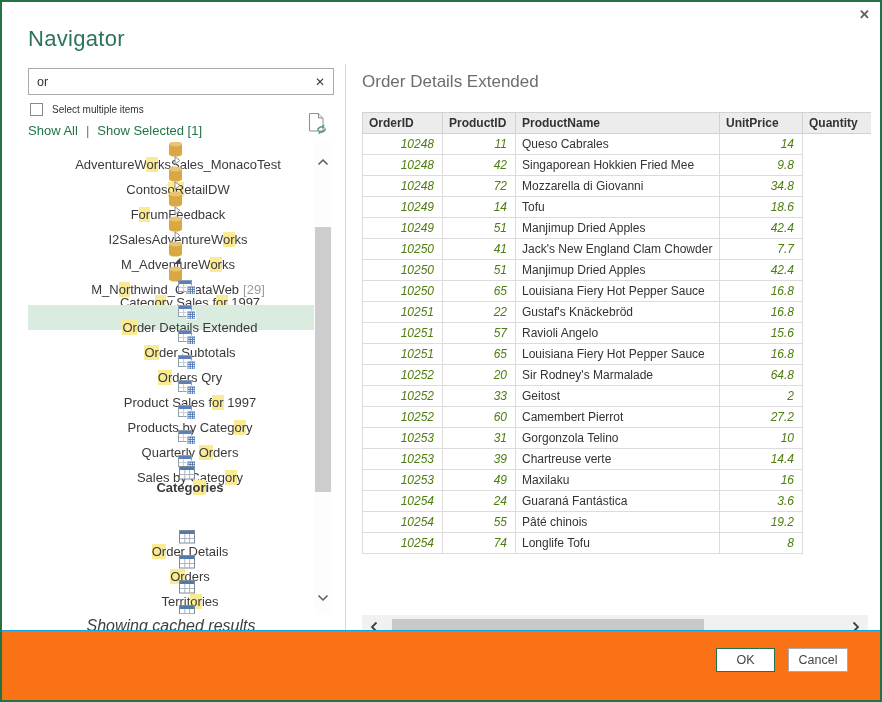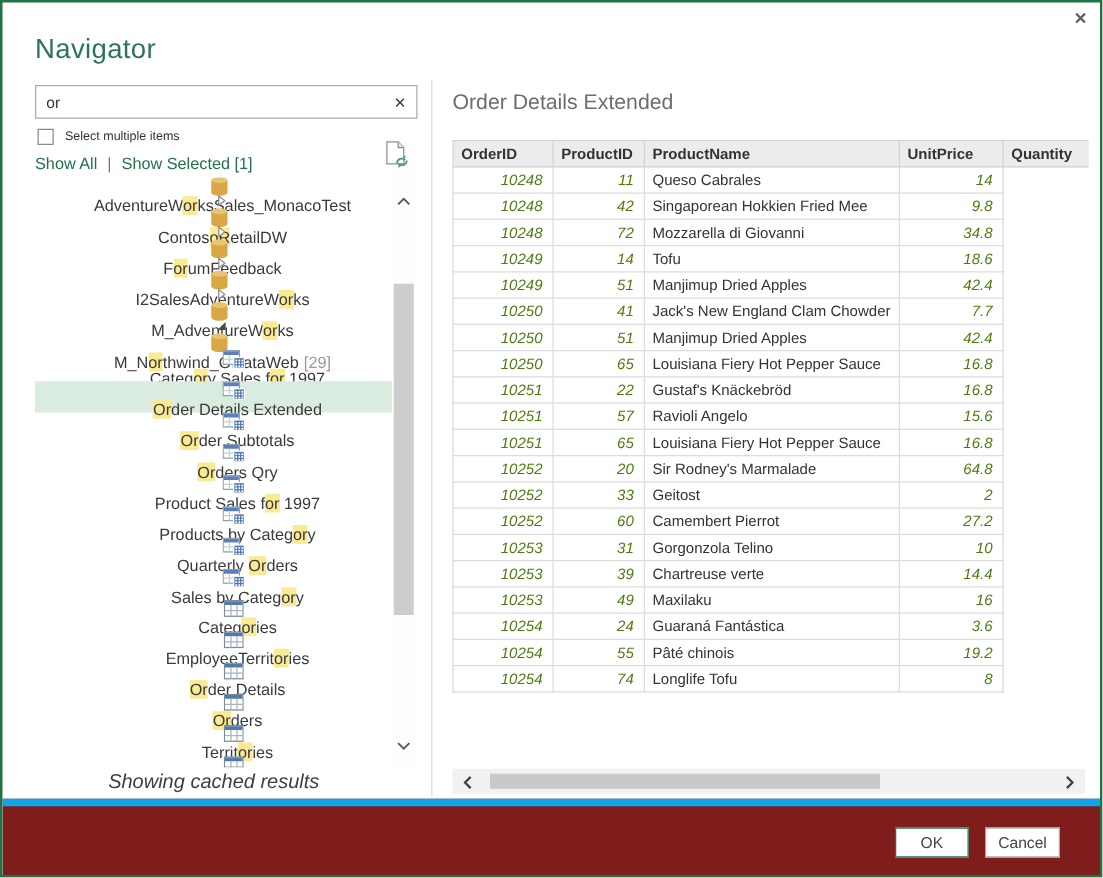--- a/index.html
+++ b/index.html
@@ -51,21 +51,21 @@
   .preview-table th.qty { border-right:0; }
   .preview-table td { border:1px solid #dcdcdc; height:21px; padding:0 6px; overflow:hidden; white-space:nowrap; }
   .preview-table td.num { font-style:italic; text-align:right; color:#4d7c0f; padding-right:8px; }
   .preview-table td.qtycell { border:0; }
 
   .hscroll { position:absolute; left:360px; top:613px; width:506px; height:20px; background:#f1f1f1; }
   .h-left { position:absolute; left:8px; top:4px; cursor:pointer; }
   .h-right { position:absolute; right:8px; top:4px; cursor:pointer; }
   .h-thumb { position:absolute; left:30px; top:4px; width:312px; height:12px; background:#c9c9c9; cursor:pointer; }
 
-  .footer { position:absolute; left:0; bottom:0; width:100%; height:61px; background:#7f1d1d; border-top:6px solid #0ea5e9; }
+  .footer { position:absolute; left:0; bottom:0; width:100%; height:70px; background:#f97316; border-top:1px solid #0ea5e9; }
   .btn { position:absolute; top:17px; height:24px; background:#fff; color:#444; font-family:inherit; font-size:12.5px; cursor:pointer; padding:0; }
   .btn.ok { left:714px; width:59px; border:1px solid #217346; }
   .btn.cancel { left:786px; width:60px; border:1px solid #ababab; }
 </style>
 </head>
 <body>
 
 <div class="dialog">
 
   <span class="close">✕</span>
@@ -346,43 +346,31 @@
             <circle cx="11" cy="10.6" r="0.8" fill="#fff"></circle>
             <circle cx="13.4" cy="10.6" r="0.8" fill="#fff"></circle>
             <circle cx="15.8" cy="10.6" r="0.8" fill="#fff"></circle>
             <circle cx="11" cy="12.9" r="0.8" fill="#fff"></circle>
             <circle cx="13.4" cy="12.9" r="0.8" fill="#fff"></circle>
             <circle cx="15.8" cy="12.9" r="0.8" fill="#fff"></circle>
           </svg>
         </span>
         <span class="t-label">Sales&nbsp;by&nbsp;Categ<span class="hl">or</span>y</span>
       </div>
-      <div class="tree-row lvl1" style="top: 338px;">
+      <div class="tree-row lvl1" style="top: 324px; font-weight: bold;">
         <span class="t-icon">
           <svg width="16" height="14" viewBox="0 0 16 14">
             <rect x="0.5" y="0.5" width="15" height="12.5" fill="#fff" stroke="#7d8a99"></rect>
             <rect x="1" y="1" width="14" height="3" fill="#4f7aa9"></rect>
             <line x1="5.8" y1="4" x2="5.8" y2="13" stroke="#aab4bf"></line>
             <line x1="10.6" y1="4" x2="10.6" y2="13" stroke="#aab4bf"></line>
             <line x1="1" y1="8.5" x2="15" y2="8.5" stroke="#aab4bf"></line>
           </svg>
         </span>
         <span class="t-label">Categ<span class="hl">or</span>ies</span>
-      </div>
-      <div class="tree-row lvl1" style="top: 363px;">
-        <span class="t-icon">
-          <svg width="16" height="14" viewBox="0 0 16 14">
-            <rect x="0.5" y="0.5" width="15" height="12.5" fill="#fff" stroke="#7d8a99"></rect>
-            <rect x="1" y="1" width="14" height="3" fill="#4f7aa9"></rect>
-            <line x1="5.8" y1="4" x2="5.8" y2="13" stroke="#aab4bf"></line>
-            <line x1="10.6" y1="4" x2="10.6" y2="13" stroke="#aab4bf"></line>
-            <line x1="1" y1="8.5" x2="15" y2="8.5" stroke="#aab4bf"></line>
-          </svg>
-        </span>
-        <span class="t-label">EmployeeTerrit<span class="hl">or</span>ies</span>
       </div>
       <div class="tree-row lvl1" style="top: 388px;">
         <span class="t-icon">
           <svg width="16" height="14" viewBox="0 0 16 14">
             <rect x="0.5" y="0.5" width="15" height="12.5" fill="#fff" stroke="#7d8a99"></rect>
             <rect x="1" y="1" width="14" height="3" fill="#4f7aa9"></rect>
             <line x1="5.8" y1="4" x2="5.8" y2="13" stroke="#aab4bf"></line>
             <line x1="10.6" y1="4" x2="10.6" y2="13" stroke="#aab4bf"></line>
             <line x1="1" y1="8.5" x2="15" y2="8.5" stroke="#aab4bf"></line>
           </svg>

